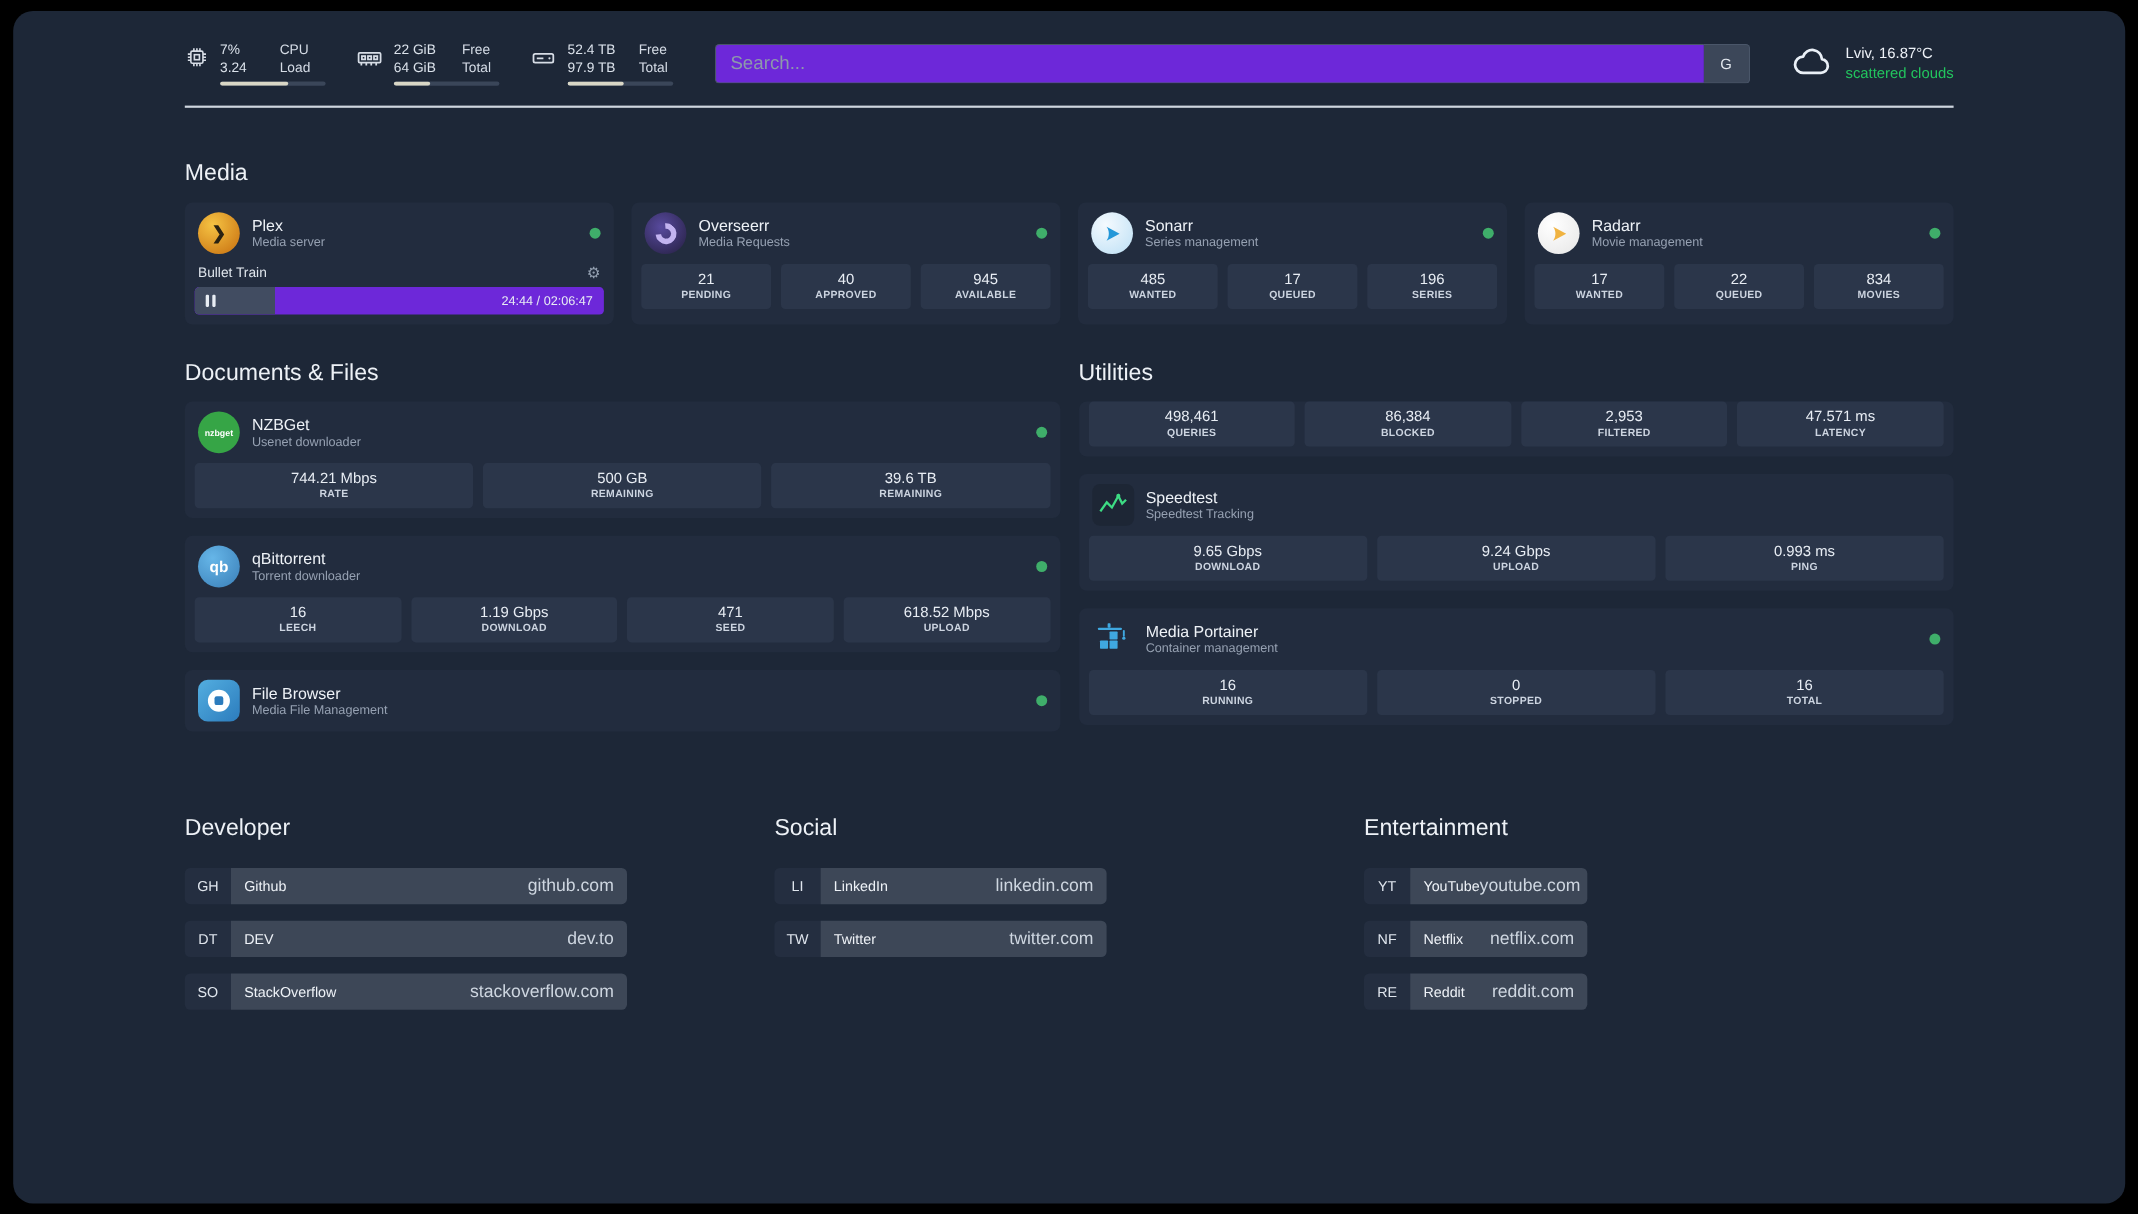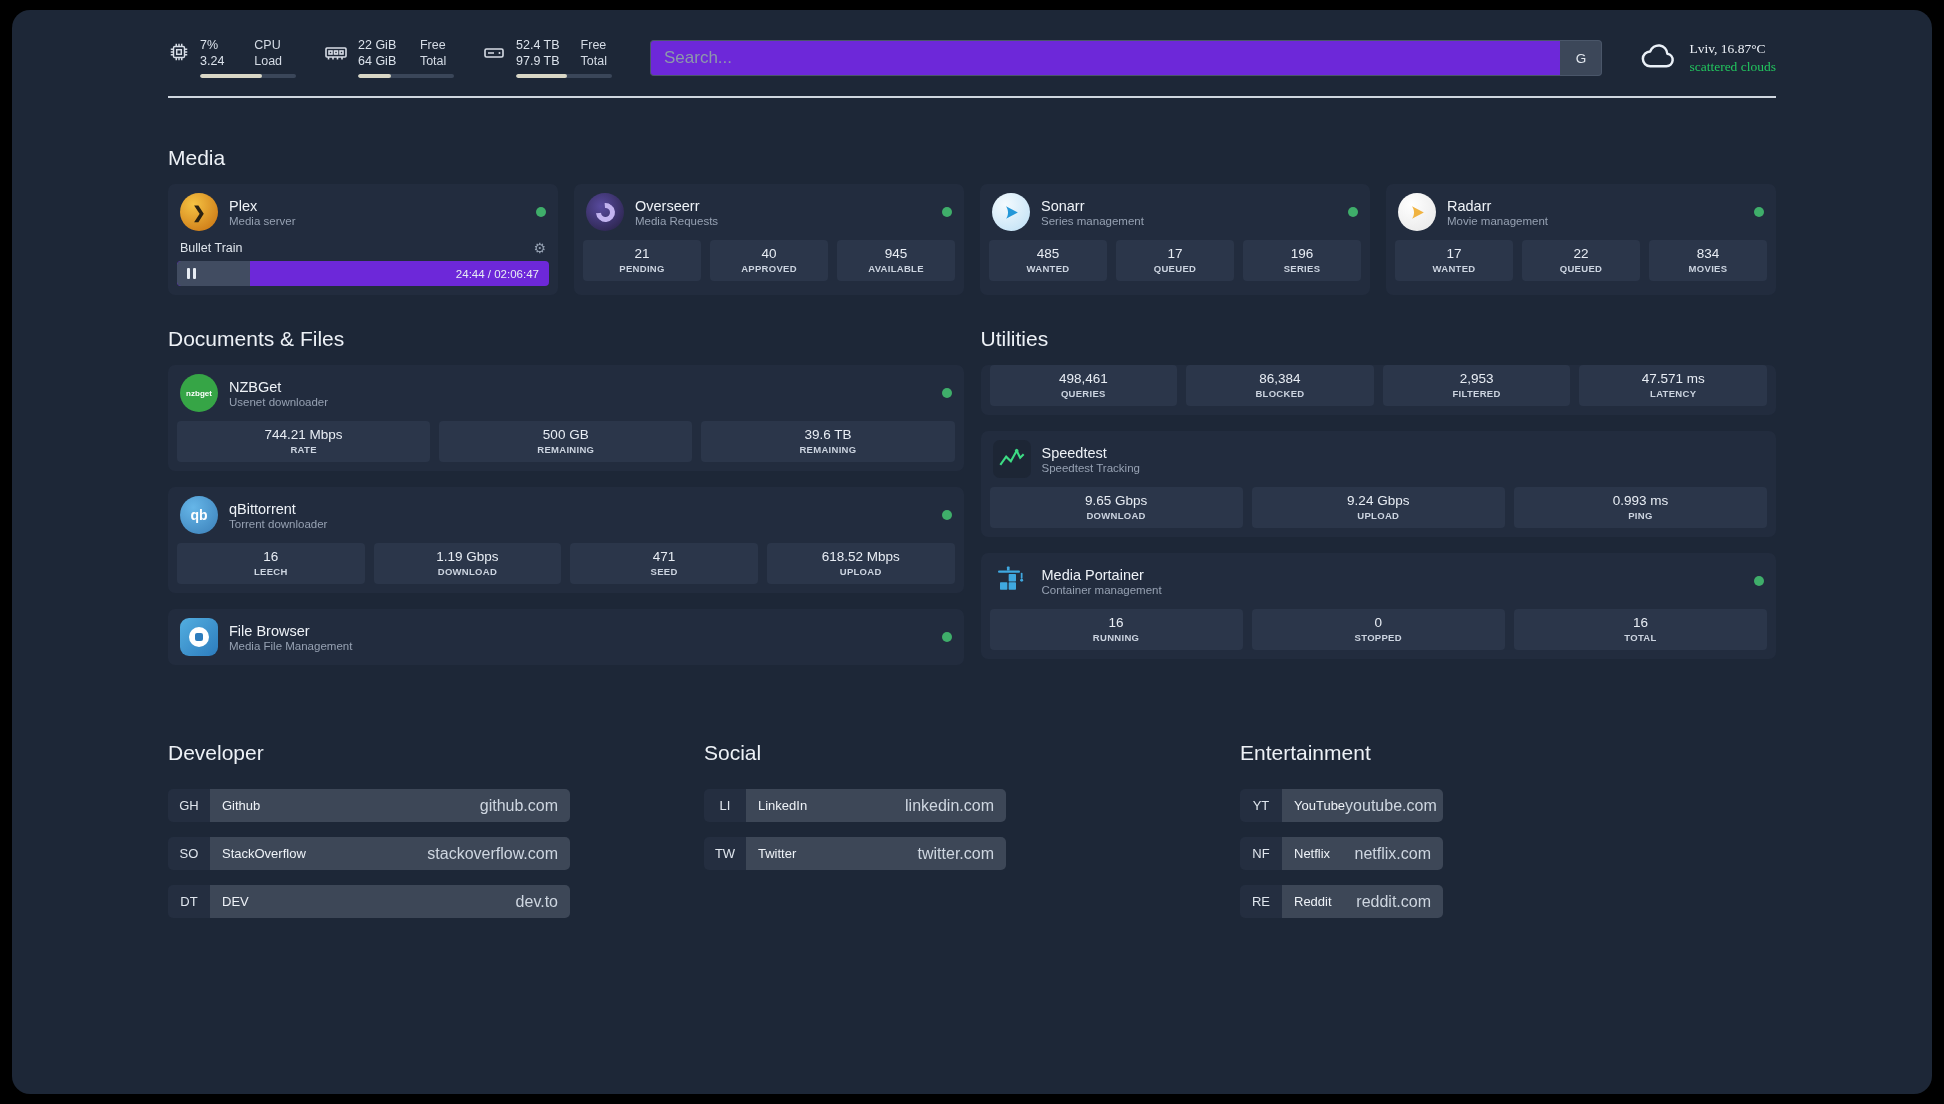--- a/index.html
+++ b/index.html
@@ -21,21 +21,21 @@
 
   .search { flex:1; display:flex; margin:0 38px; height:36px; }
   .search input { flex:1; background:#6d28d9; border:1px solid #4a5669; border-right:none;
                   border-radius:4px 0 0 4px; color:#c9d1dd; padding:0 13px; font-size:17px;
                   font-family:"Liberation Sans", sans-serif; outline:none; }
   .search input::placeholder { color:#8d99ab; }
   .search-btn { width:42px; background:#3c4759; border:1px solid #4a5669; border-left:none;
                 border-radius:0 4px 4px 0; color:#e4e9f0; font-size:13.5px; cursor:pointer;
                 font-family:"Liberation Sans", sans-serif; }
 
-  .weather { display:flex; gap:11px; align-items:center; font-size:13.5px; line-height:1.3;font-family:Liberation Serif, serif; }
+  .weather { display:flex; gap:11px; align-items:center; font-size:13.5px; line-height:1.3; }
   .weather-loc { color:#eef2f8; }
   .weather-cond { color:#22c55e; }
 
   .divider { border:none; border-top:2px solid #cfd6df; margin-top:18px; }
 
   
   h2.sec { font-size:21px; font-weight:500; color:#edf1f6; margin-bottom:14px; }
   .media-section { margin-top:48px; }
   .grid4 { display:grid; grid-template-columns:repeat(4,1fr); gap:16px; }
 
@@ -484,33 +484,33 @@
     <div class="bm-col bm-dev">
       <h2 class="sec">Developer</h2>
       <div class="bm-row">
         <span class="bm-abbr">GH</span>
         <span class="bm-bar">
           <span class="bm-name">Github</span>
           <span class="bm-url">github.com</span>
         </span>
       </div>
       <div class="bm-row">
+        <span class="bm-abbr">DT</span>
+        <span class="bm-bar">
+          <span class="bm-name">DEV</span>
+          <span class="bm-url">dev.to</span>
+        </span>
+      </div>
+      <div class="bm-row">
         <span class="bm-abbr">SO</span>
         <span class="bm-bar">
           <span class="bm-name">StackOverflow</span>
           <span class="bm-url">stackoverflow.com</span>
         </span>
       </div>
-      <div class="bm-row">
-        <span class="bm-abbr">DT</span>
-        <span class="bm-bar">
-          <span class="bm-name">DEV</span>
-          <span class="bm-url">dev.to</span>
-        </span>
-      </div>
     </div>
 
     <div class="bm-col bm-soc">
       <h2 class="sec">Social</h2>
       <div class="bm-row">
         <span class="bm-abbr">LI</span>
         <span class="bm-bar">
           <span class="bm-name">LinkedIn</span>
           <span class="bm-url">linkedin.com</span>
         </span>

